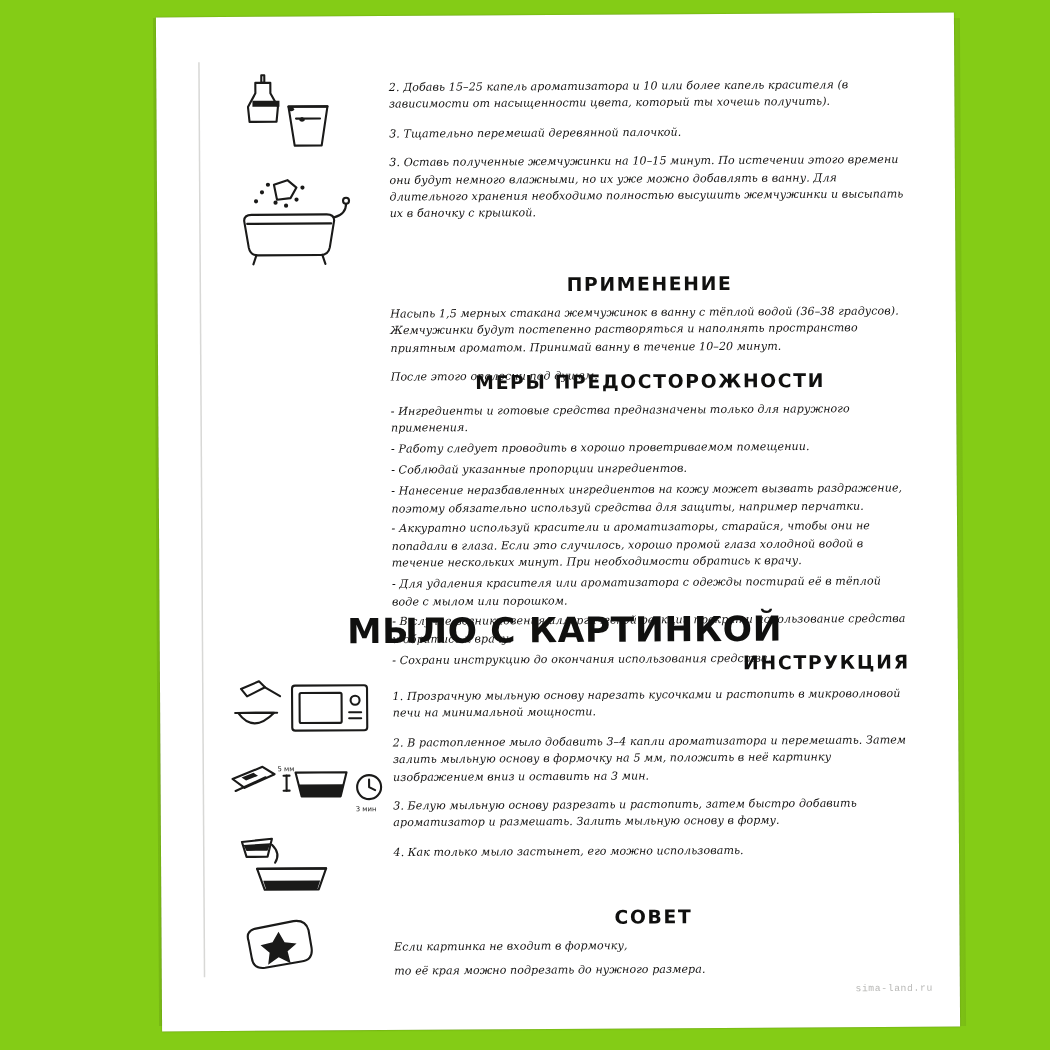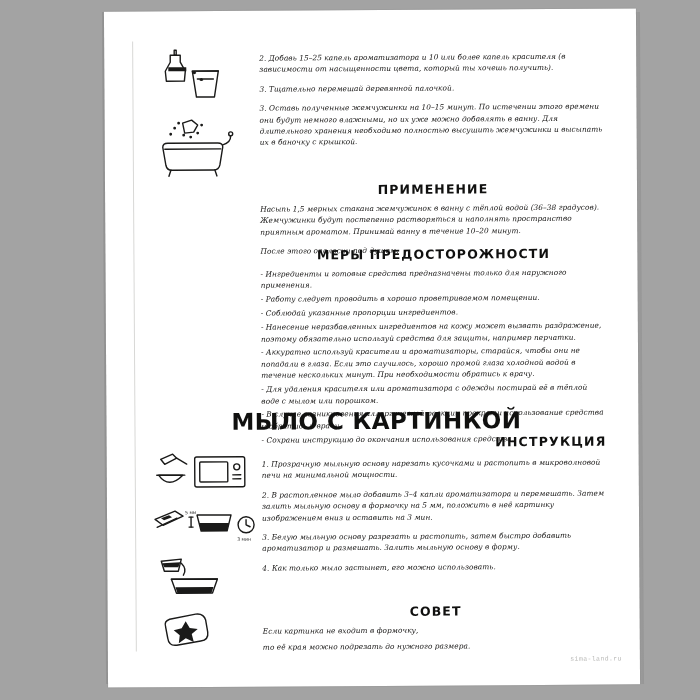--- a/index.html
+++ b/index.html
@@ -10,21 +10,21 @@
     width: 700px;
     height: 700px;
     background: #ffffff;
     font-family: "DejaVu Sans", sans-serif;
     overflow: hidden;
   }
   .page {
     position: relative;
     width: 700px;
     height: 700px;
-    background: #a3a3a3;
+    background: #84cc16;
     overflow: hidden;
   }
   
   .sheet {
     position: absolute;
     left: 106px;
     top: 10px;
     width: 532px;
     height: 676px;
     background: #ffffff;

